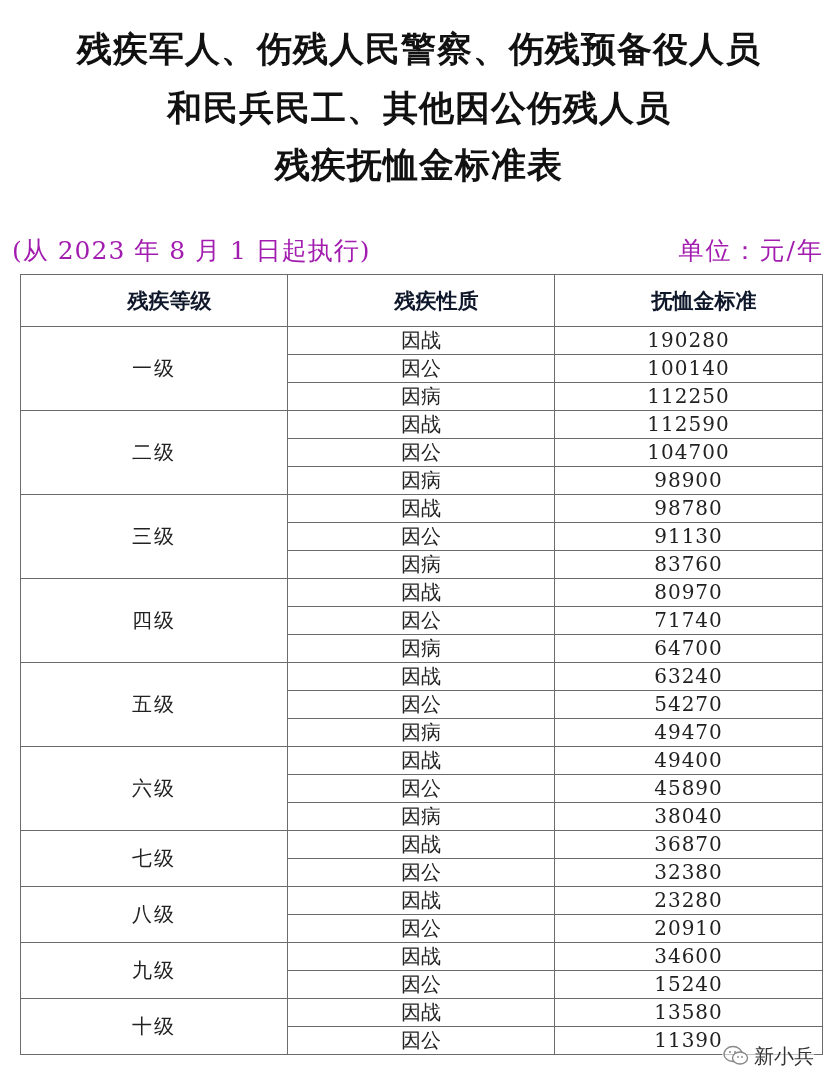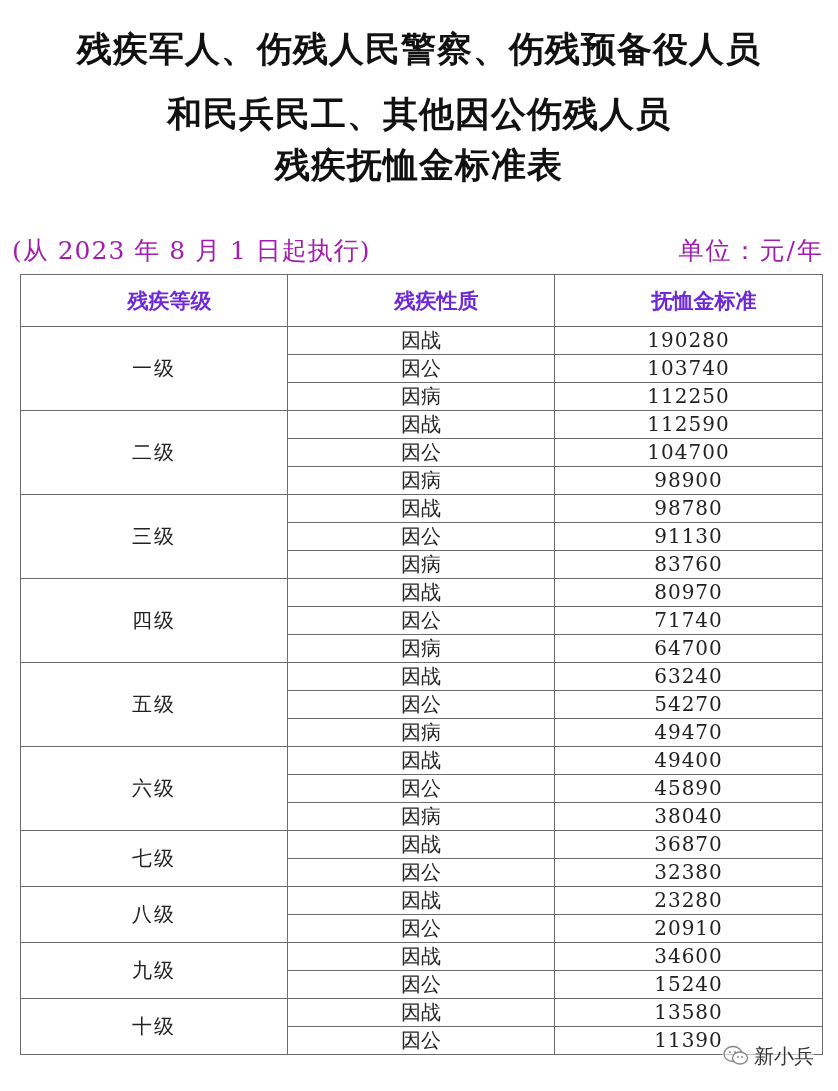--- a/index.html
+++ b/index.html
@@ -6,39 +6,39 @@
   body {
     width: 838px; height: 1091px; position: relative; overflow: hidden;
     font-family: "DejaVu Serif", "Liberation Serif", serif; color: #1a1a1a;
   }
   .title {
     position: absolute; left: 0; width: 838px; text-align: center;
     font-family: "DejaVu Sans", "Liberation Sans", sans-serif;
     font-weight: bold; font-size: 35px; letter-spacing: 1px; color: #111;
   }
   .t1 { top: 26px; }
-  .t2 { top: 91px; font-family: Liberation Mono, monospace; }
+  .t2 { top: 85px; font-family: Liberation Mono, monospace; }
   .t3 { top: 142px; }
   .sub {
     position: absolute; top: 234px; font-size: 25px; color: #a21caf;
     font-family: "DejaVu Serif", "Liberation Serif", serif;
   }
   .sub-left { left: 12px; letter-spacing: 1px; }
   .sub-right { right: 14px; letter-spacing: 2px; }
   table.grid {
     position: absolute; left: 20px; top: 274px; width: 802px;
     border-collapse: collapse; table-layout: fixed;
   }
   table.grid td, table.grid th {
     border: 1.5px solid #6b6b6b; padding: 0; text-align: center;
     vertical-align: middle; overflow: hidden; white-space: nowrap;
   }
   table.grid th {
     height: 51px; font-family: "DejaVu Sans", "Liberation Sans", sans-serif;
-    font-weight: bold; font-size: 21px; color: #6d28d9; padding-left: 31px;
+    font-weight: bold; font-size: 21px; color: #0f172a; padding-left: 31px;
   }
   table.grid td { height: 27px; font-size: 20px; line-height: 27px; color: #222; }
   td.grade { font-size: 21px; letter-spacing: 2px; }
   td.amount { letter-spacing: 1px; font-family: "DejaVu Serif", "Liberation Serif", serif; }
   .watermark {
     position: absolute; left: 722px; top: 1043px; height: 26px;
     display: flex; align-items: center; gap: 4px; color: #333;
     font-family: Liberation Sans, sans-serif; font-size: 20px;
     background: rgba(255,255,255,0.6);
   }
@@ -68,21 +68,21 @@
     </tr>
   </thead>
   <tbody id="tbody">
       <tr>
         <td class="grade" rowspan="3">一级</td>
         <td>因战</td>
         <td class="amount">190280</td>
       </tr>
       <tr>
         <td>因公</td>
-        <td class="amount">103740</td>
+        <td class="amount">100140</td>
       </tr>
       <tr>
         <td>因病</td>
         <td class="amount">112250</td>
       </tr>
       <tr>
         <td class="grade" rowspan="3">二级</td>
         <td>因战</td>
         <td class="amount">112590</td>
       </tr>

